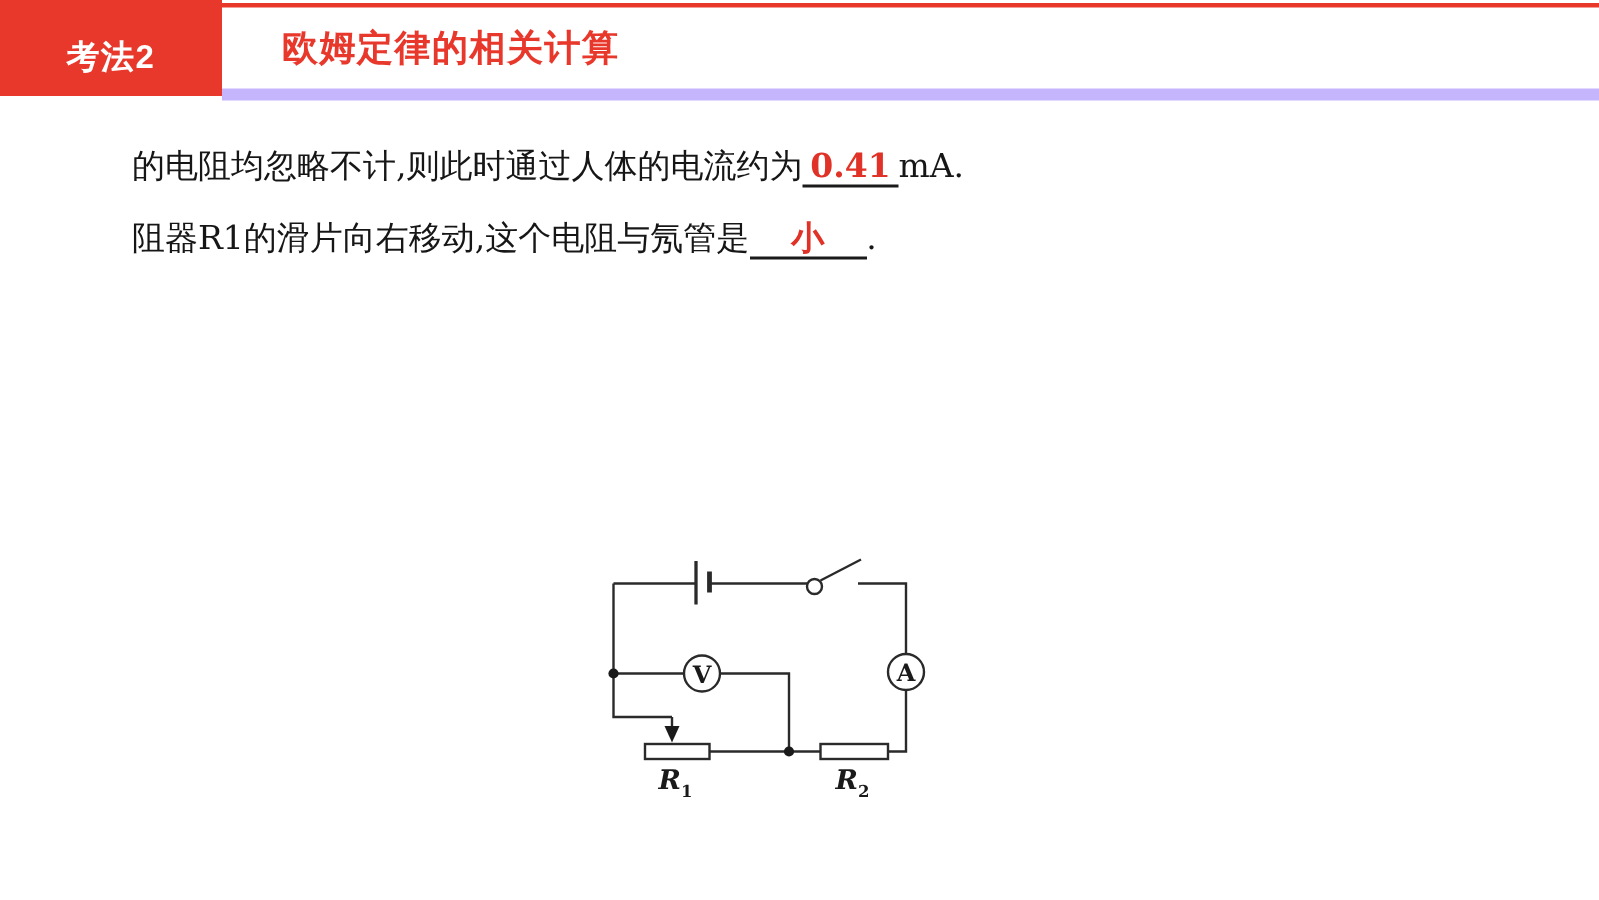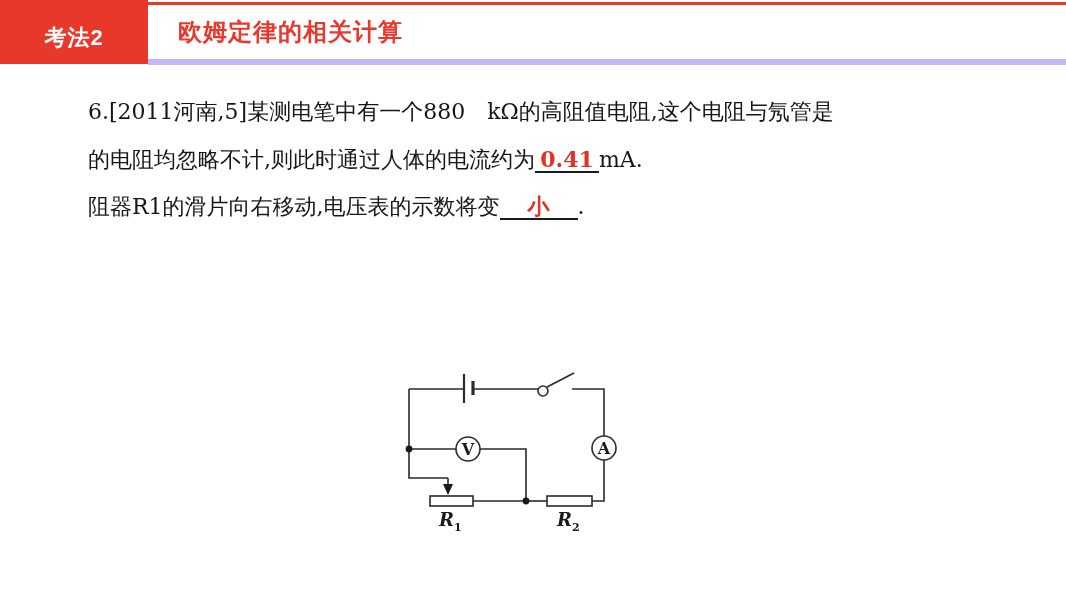--- a/index.html
+++ b/index.html
@@ -11,22 +11,22 @@
   .hdr-red{
     position:absolute;left:0;top:0;width:148px;height:64px;background:#e8382c;
     display:flex;align-items:center;justify-content:center;
   }
   .hdr-badge{
     color:#ffffff;font-family:"Liberation Sans","DejaVu Sans",sans-serif;
     font-weight:bold;font-size:22px;letter-spacing:1px;margin-top:12px;
   }
   .hdr-white{
     position:absolute;left:148px;right:0;top:2px;height:54px;background:#ffffff;
-    border-top:3px solid #e8382c;border-bottom:6px solid #c4b5fd;
-    display:flex;align-items:center;padding-left:30px;
+    border-top:3px solid #e8382c;border-bottom:8px solid #c4b5fd;
+    display:flex;align-items:center;padding-left:40px;
   }
   .hdr-title{
     color:#e8382c;font-family:"Liberation Sans","DejaVu Sans",sans-serif;
     font-weight:bold;font-size:24px;letter-spacing:1px;
   }
   
   .textblock{
     position:absolute;left:88px;top:88px;width:930px;
     font-size:22px;line-height:47.5px;color:#161616;
   }
@@ -49,33 +49,30 @@
 
 <div class="hdr-red">
   <span class="hdr-badge">考法2</span>
 </div>
 <div class="hdr-white">
   <span class="hdr-title">欧姆定律的相关计算</span>
 </div>
 
 <div class="textblock">
 
-  <div class="tline">
-    <span>6.[2011河南,5]某测电笔中有一个880　kΩ的高阻值电阻,这个电阻与氖管是</span>
-  </div>
 
 
   <div class="tline">
     <span>的电阻均忽略不计,则此时通过人体的电流约为</span><span class="blank w-current">0.41</span><span>mA.</span>
   </div>
 
 
 
   <div class="tline">
-    <span>阻器R1的滑片向右移动,电压表的示数将变</span><span class="blank w-change">小</span><span>.</span>
+    <span>阻器R1的滑片向右移动,这个电阻与氖管是</span><span class="blank w-change">小</span><span>.</span>
   </div>
 
 </div>
 
 <div class="diagram">
   <svg width="260" height="170" viewBox="0 0 260 170" xmlns="http://www.w3.org/2000/svg">
     <g stroke="#2a2a2a" stroke-width="1.6" fill="none">
 
       <polyline points="16,23 71,23"></polyline>
 

